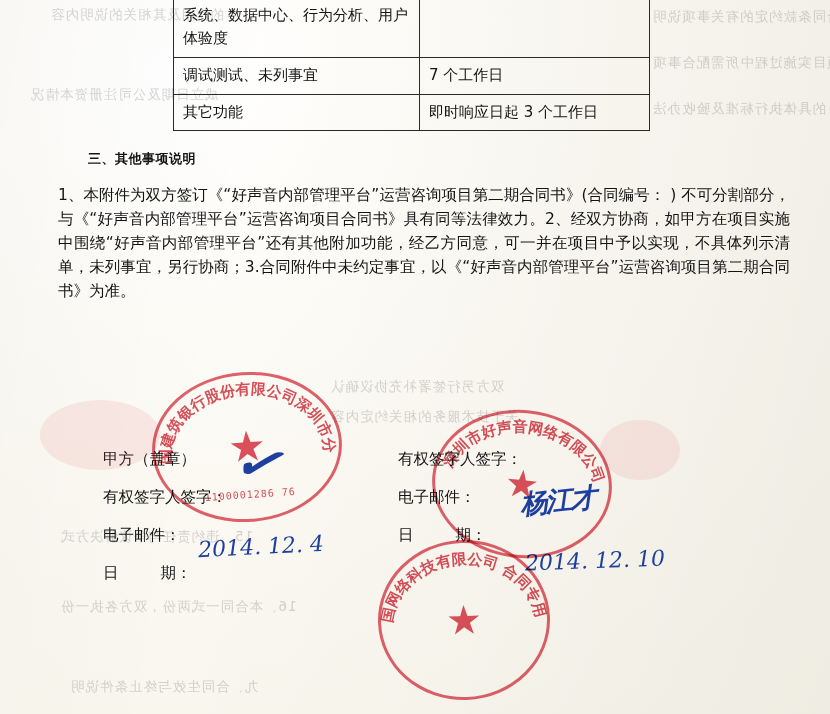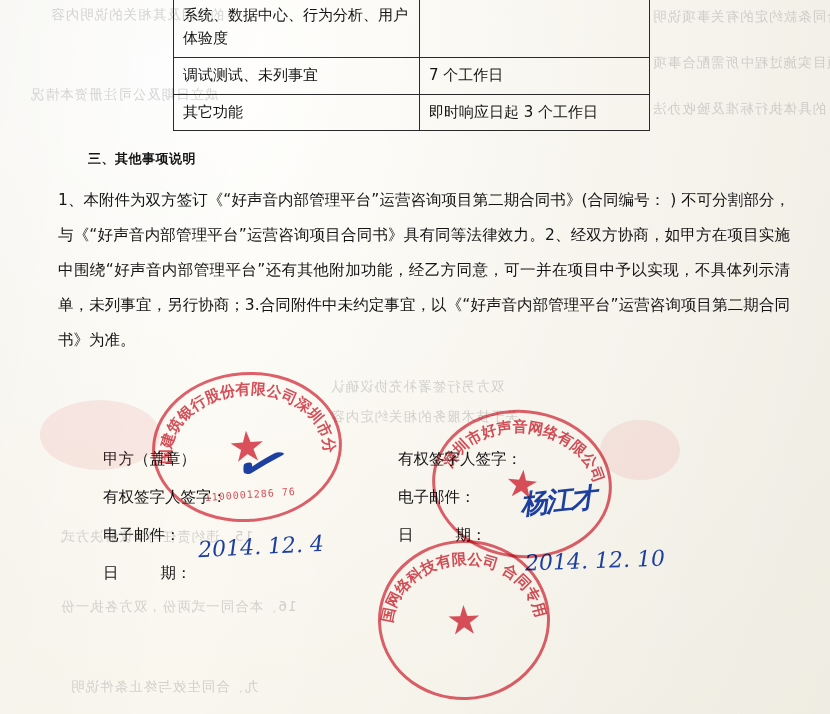--- a/index.html
+++ b/index.html
@@ -76,21 +76,21 @@
     letter-spacing: 0.5px;
     margin-left: 16px;
   }
 
   .para {
     position: absolute;
     left: 58px;
     top: 183px;
     width: 732px;
     font-size: 15.5px;
-    line-height: 35px;
+    line-height: 24px;
     text-align: justify;
     text-justify: inter-ideograph;
   }
 
   
   .sig {
     position: absolute;
     font-size: 15.5px;
     line-height: 38px;
     white-space: nowrap;

